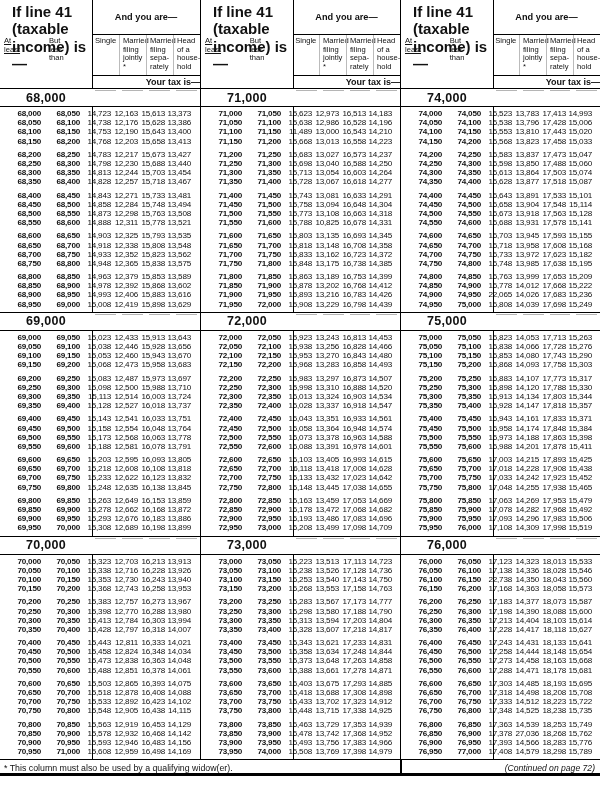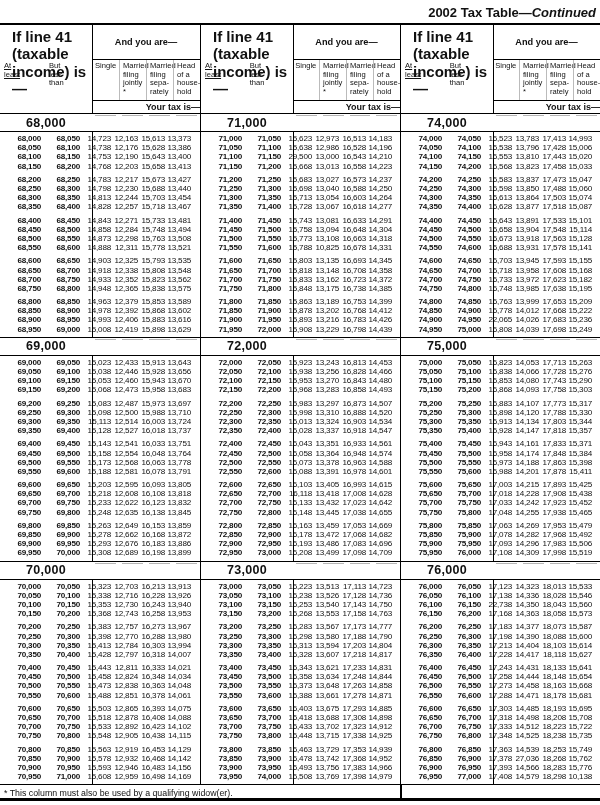--- a/index.html
+++ b/index.html
@@ -37,21 +37,20 @@
   .c3,.c4,.c5 { width:27px; padding-right:2px; } .c6 { width:26px; padding-right:2px; }
   .footer { border-top:1.5px solid #000; border-bottom:3px solid #000; height:17px; display:flex; align-items:flex-end; position:relative; }
   .footer .divider { position:absolute; left:400px; top:0; bottom:0; width:1.5px; background:#000; }
   .footnote { flex:1; font-size:8.8px; padding-left:4px; }
   .continued { width:196px; text-align:right; font-style:italic; font-size:8.6px; padding-right:5px; }
 </style>
 </head>
 <body>
 
 <div class="page">
-  <div class="title-bar"><span>2002 Tax Table—</span><span class="cont">Continued</span></div>
   <div class="panels" id="panels">
       <div class="panel">
         <div class="panel-header">
           <div class="vline"></div>
           <div class="ph-top">
             <div class="ph-income">If line 41 (taxable income) is—</div>
             <div class="ph-you">And you are—</div>
           </div>
           <div class="ph-sub">
             <div class="ps ps-at">At
@@ -644,21 +643,21 @@
             <div class="cell c-inc c1">71,050</div>
             <div class="cell c-inc c2">71,100</div>
             <div class="cell c3">15,638</div>
             <div class="cell c4">12,986</div>
             <div class="cell c5">16,528</div>
             <div class="cell c6">14,196</div>
           </div>
           <div class="row">
             <div class="cell c-inc c1">71,100</div>
             <div class="cell c-inc c2">71,150</div>
-            <div class="cell c3">29,500</div>
+            <div class="cell c3">11,489</div>
             <div class="cell c4">13,000</div>
             <div class="cell c5">16,543</div>
             <div class="cell c6">14,210</div>
           </div>
           <div class="row">
             <div class="cell c-inc c1">71,150</div>
             <div class="cell c-inc c2">71,200</div>
             <div class="cell c3">15,668</div>
             <div class="cell c4">13,013</div>
             <div class="cell c5">16,558</div>
@@ -1673,22 +1672,23 @@
             <div class="cell c4">14,566</div>
             <div class="cell c5">18,283</div>
             <div class="cell c6">15,776</div>
           </div>
           <div class="row">
             <div class="cell c-inc c1">76,950</div>
             <div class="cell c-inc c2">77,000</div>
             <div class="cell c3">17,408</div>
             <div class="cell c4">14,579</div>
             <div class="cell c5">18,298</div>
-            <div class="cell c6">10,138</div>
+            <div class="cell c6">15,789</div>
           </div>
         </div>
       </div>
     </div>
   <div class="footer">
     <div class="divider"></div>
     <span class="footnote">* This column must also be used by a qualifying widow(er).</span>
+    <span class="continued">(Continued on page 72)</span>
   </div>
 </div>
 
 </body></html>

